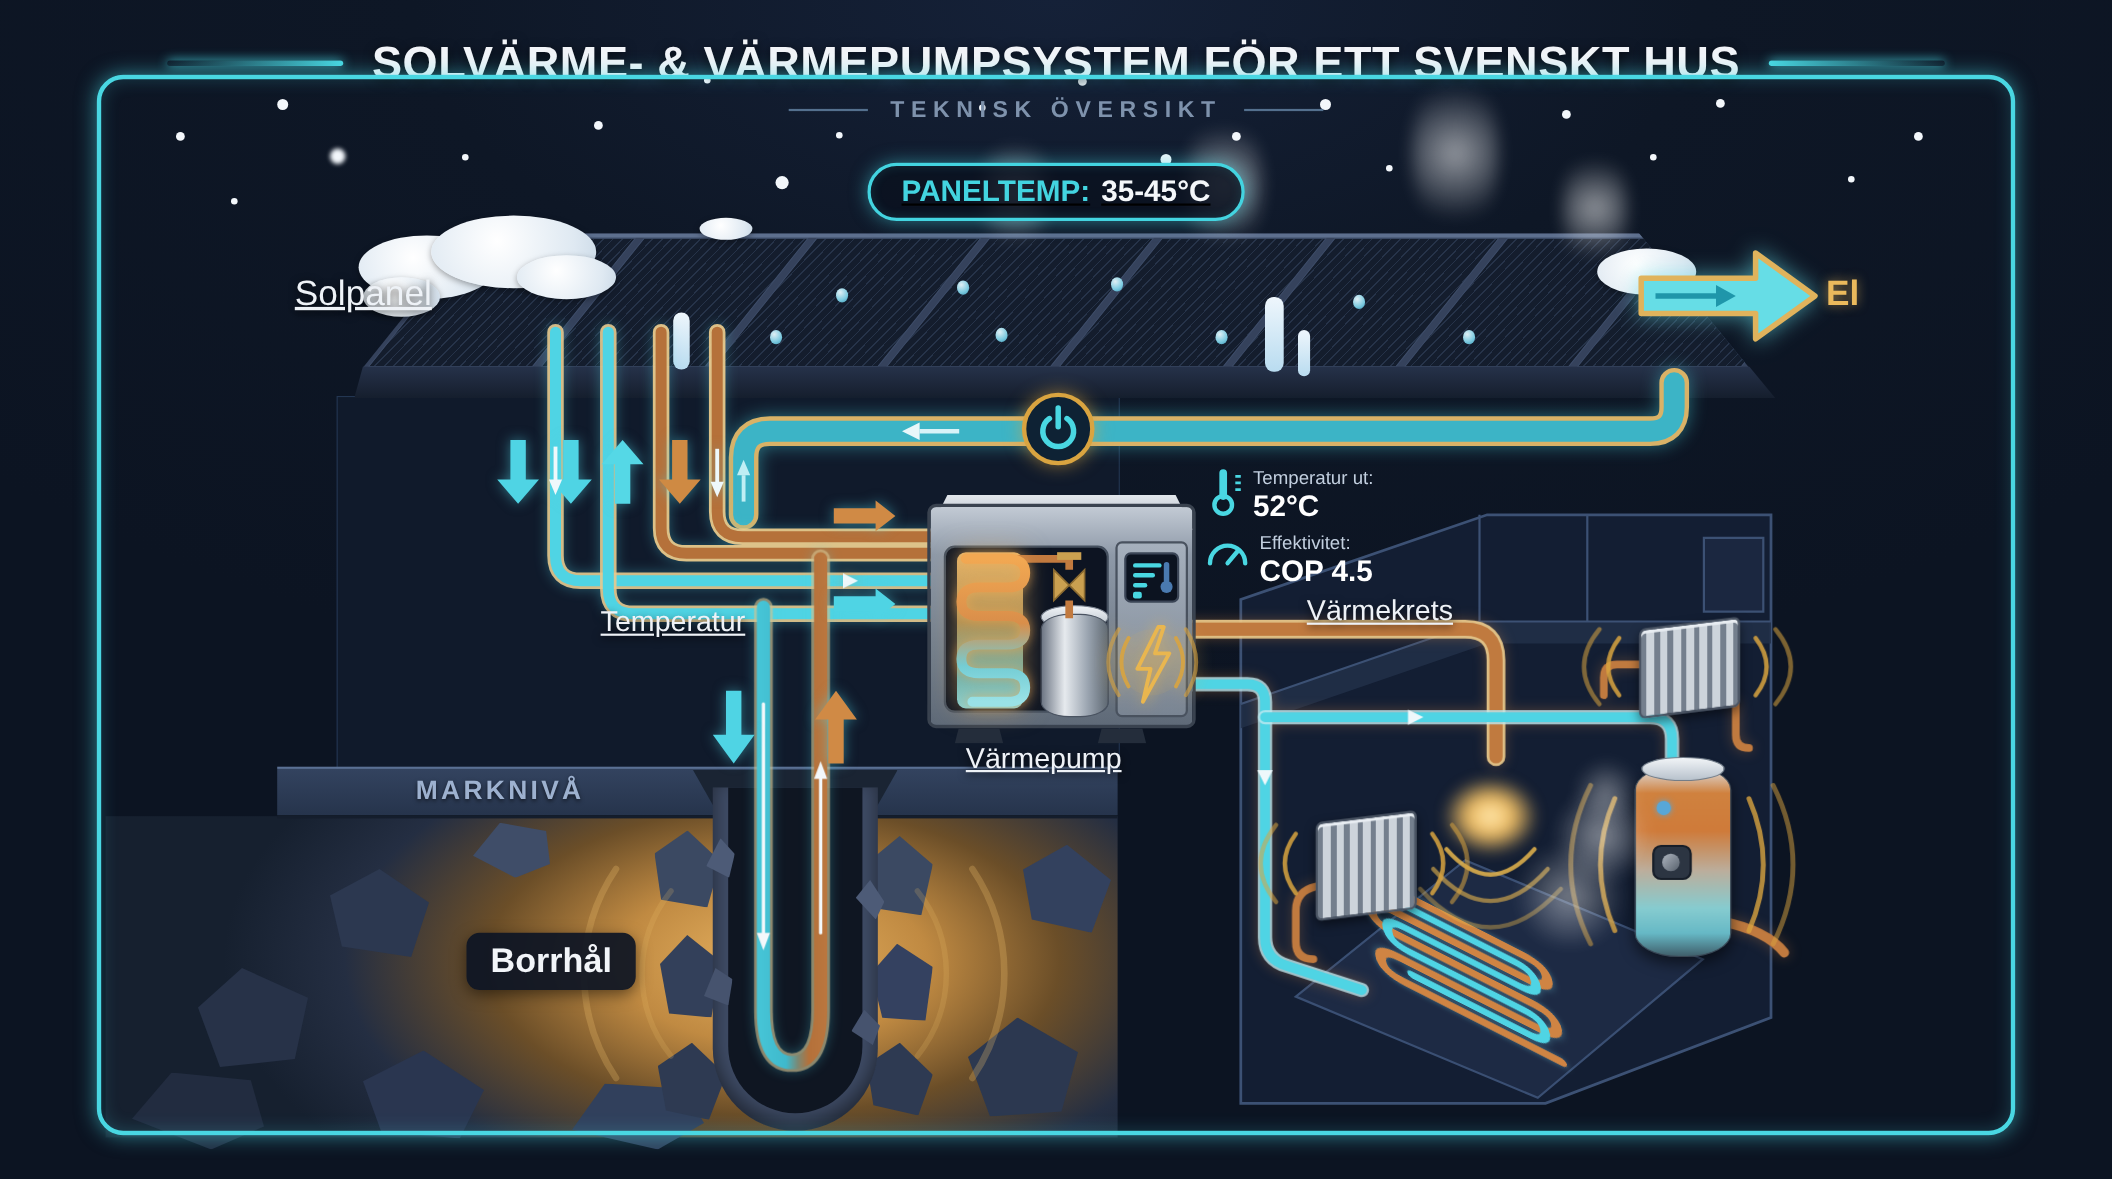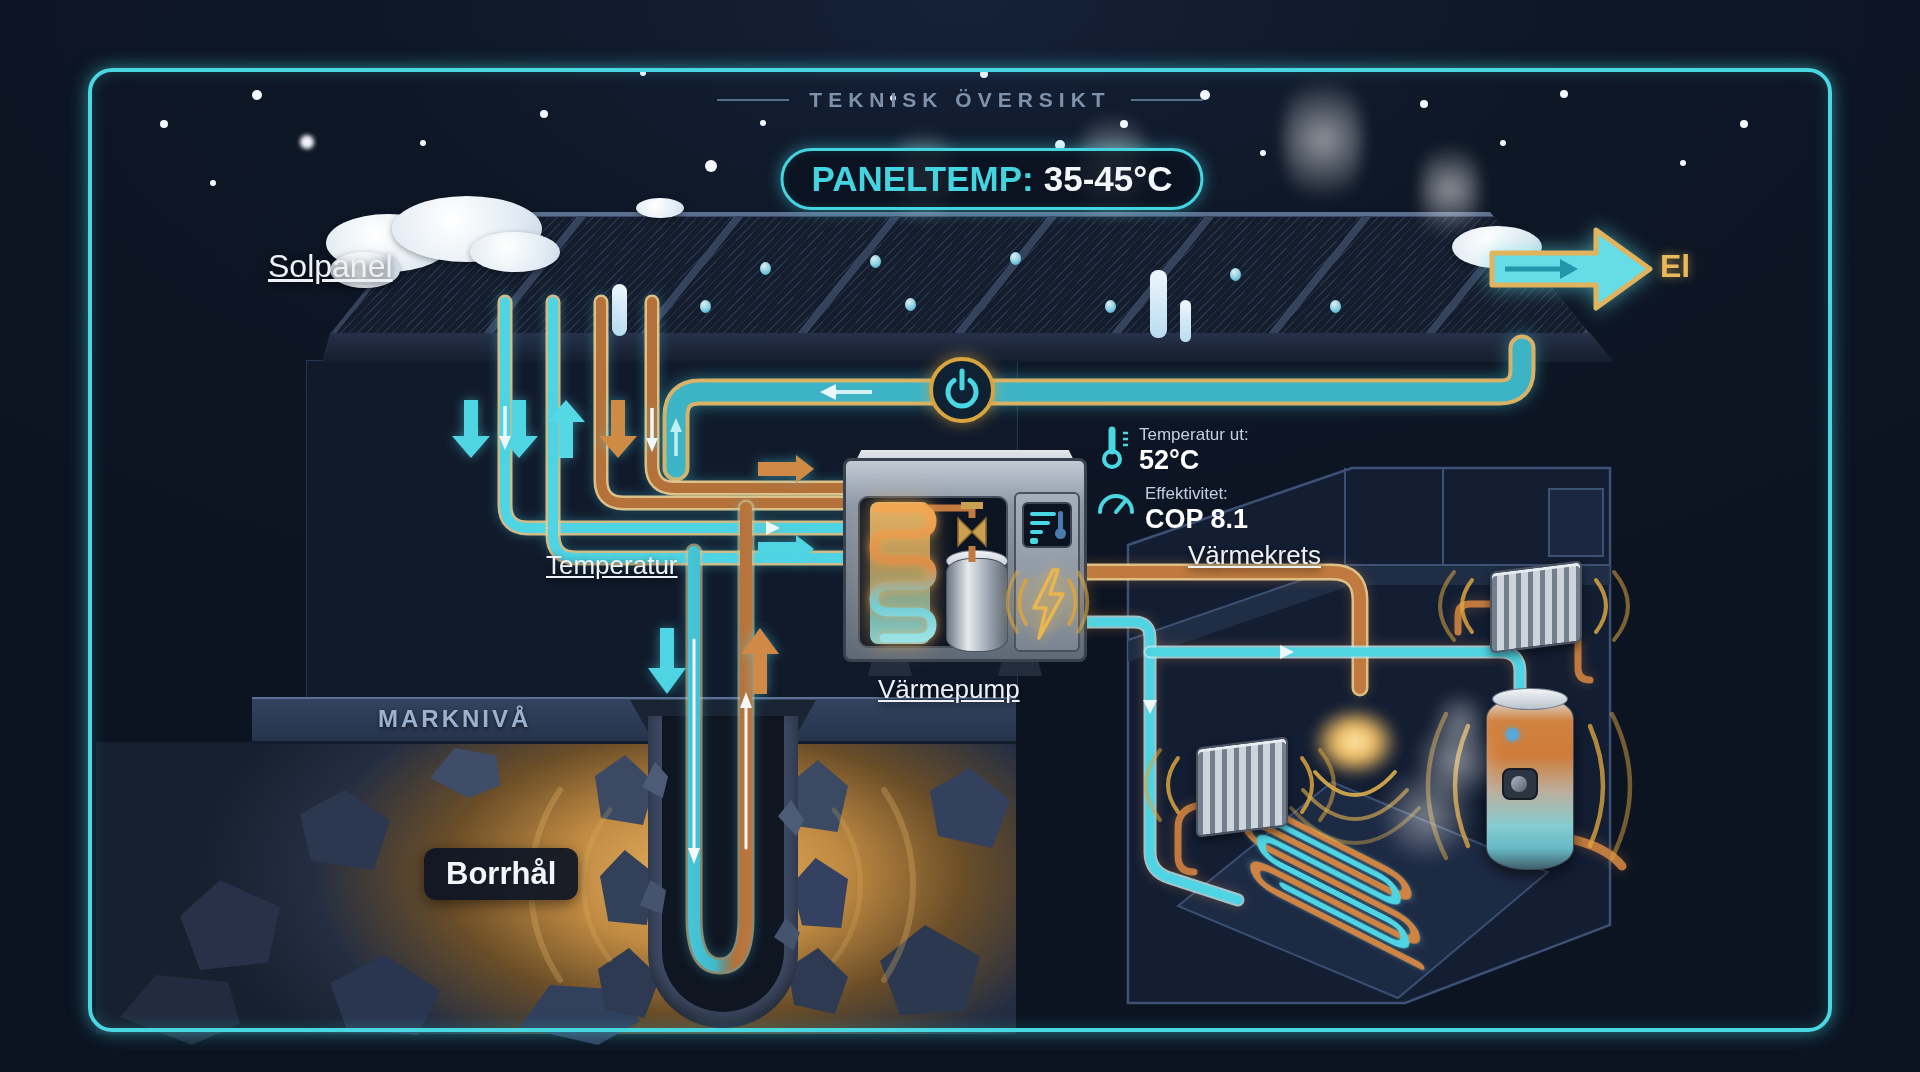--- a/index.html
+++ b/index.html
@@ -11,23 +11,23 @@
     box-shadow:0 0 18px rgba(73,215,226,.55), inset 0 0 16px rgba(73,215,226,.22);pointer-events:none;}
   .title-row{left:0;top:34px;width:1920px;display:flex;align-items:center;justify-content:center;gap:26px;}
   .h-line{height:5px;width:160px;border-radius:3px;box-shadow:0 0 10px #49d7e2;}
   .h-line.l{background:linear-gradient(90deg,rgba(73,215,226,0),#49d7e2);}
   .h-line.r{background:linear-gradient(270deg,rgba(73,215,226,0),#49d7e2);}
   .title{color:#f2f4f8;font-size:41px;font-weight:bold;letter-spacing:.5px;white-space:nowrap;
     text-shadow:0 3px 10px rgba(0,0,0,.7);}
   .subtitle-row{left:0;top:88px;width:1920px;display:flex;align-items:center;justify-content:center;gap:20px;}
   .s-line{height:2px;width:72px;background:#54708e;}
   .subtitle{color:#7e92ac;font-size:21px;letter-spacing:6px;font-weight:bold;}
-  .badge{left:992px;top:148px;transform:translateX(-50%);border:3px solid #43d4e0;border-radius:34px;
-    background:rgba(10,18,32,.85);padding:8px 28px;font-size:35px;font-weight:bold;white-space:nowrap;
-    box-shadow:0 0 16px rgba(67,212,224,.5), inset 0 0 10px rgba(67,212,224,.15);}
+  .badge{left:960px;top:148px;transform:translateX(-50%);border:3px solid #43d4e0;border-radius:34px;
+    background:rgba(10,18,32,.85);padding:8px 28px;font-size:27px;font-weight:bold;white-space:nowrap;
+    box-shadow:0 0 16px rgba(67,212,224,.5), inset 0 0 10px rgba(67,212,224,.15);text-decoration:underline;}
   .badge .k{color:#43d4e0;} .badge .v{color:#f4f7fa;margin-left:10px;}
   .lbl{color:#eef2f7;text-shadow:0 2px 8px rgba(0,0,0,.75);white-space:nowrap;text-decoration:underline;}
   .roof{left:330px;top:212px;width:1260px;height:122px;background:#35425c;
     clip-path:polygon(98px 0,1160px 0,100% 100%,0 100%);}
   .roof:after{content:"";position:absolute;left:92px;top:0;width:1074px;height:4px;background:#5d6f8e;}
   .panel{position:absolute;bottom:0;height:118px;width:150px;transform:skewX(-38.7deg);
     transform-origin:bottom left;border:1px solid #3d4c68;box-sizing:border-box;
     background:repeating-linear-gradient(100deg,#141d2d 0px,#141d2d 7px,#263349 7px,#263349 8.5px);}
   .fascia{left:322px;top:333px;width:1292px;height:29px;
     clip-path:polygon(8px 0,1268px 0,100% 100%,0 100%);
@@ -371,20 +371,25 @@
     <span class="snowdot" style="left:1200px;top:90px;width:10px;height:10px"></span>
     <span class="snowdot" style="left:1260px;top:150px;width:6px;height:6px"></span>
     <span class="snowdot" style="left:1420px;top:100px;width:8px;height:8px"></span>
     <span class="snowdot" style="left:1500px;top:140px;width:6px;height:6px"></span>
     <span class="snowdot" style="left:1560px;top:90px;width:8px;height:8px"></span>
     <span class="snowdot" style="left:1680px;top:160px;width:6px;height:6px"></span>
     <span class="snowdot" style="left:300px;top:135px;width:14px;height:14px;filter:blur(2px)"></span>
     <span class="snowdot" style="left:1740px;top:120px;width:8px;height:8px"></span>
   </div>
 
+  <div class="abs title-row">
+    <span class="h-line l"></span>
+    <span class="title">SOLVÄRME- &amp; VÄRMEPUMPSYSTEM FÖR ETT SVENSKT HUS</span>
+    <span class="h-line r"></span>
+  </div>
   <div class="abs subtitle-row">
     <span class="s-line"></span>
     <span class="subtitle">TEKNISK ÖVERSIKT</span>
     <span class="s-line"></span>
   </div>
 
   <div class="abs badge">
     <span class="k">PANELTEMP:</span><span class="v">35-45°C</span>
   </div>
 
@@ -400,21 +405,21 @@
         <div class="stats-value">52°C</div>
       </div>
     </div>
     <div style="display:flex;gap:10px;align-items:flex-start;margin-top:8px">
       <svg width="40" height="38" viewBox="0 0 40 38">
         <path d="M 5 28 A 16 16 0 0 1 37 28" fill="none" stroke="#49d7e2" stroke-width="4" stroke-linecap="round"></path>
         <path d="M 21 28 L 31 16" stroke="#49d7e2" stroke-width="4" stroke-linecap="round"></path>
       </svg>
       <div>
         <div class="stats-label">Effektivitet:</div>
-        <div class="stats-value">COP 8.1</div>
+        <div class="stats-value">COP 4.5</div>
       </div>
     </div>
   </div>
 
   <span class="abs lbl" style="left:268px;top:248px;font-size:32px">Solpanel</span>
   <span class="abs el-label" style="left:1660px;top:248px">El</span>
   <span class="abs lbl" style="left:546px;top:550px;font-size:26px">Temperatur</span>
   <span class="abs lbl" style="left:1188px;top:540px;font-size:26px">Värmekrets</span>
   <span class="abs lbl" style="left:878px;top:674px;font-size:26px">Värmepump</span>
   <span class="abs markniva">MARKNIVÅ</span>

